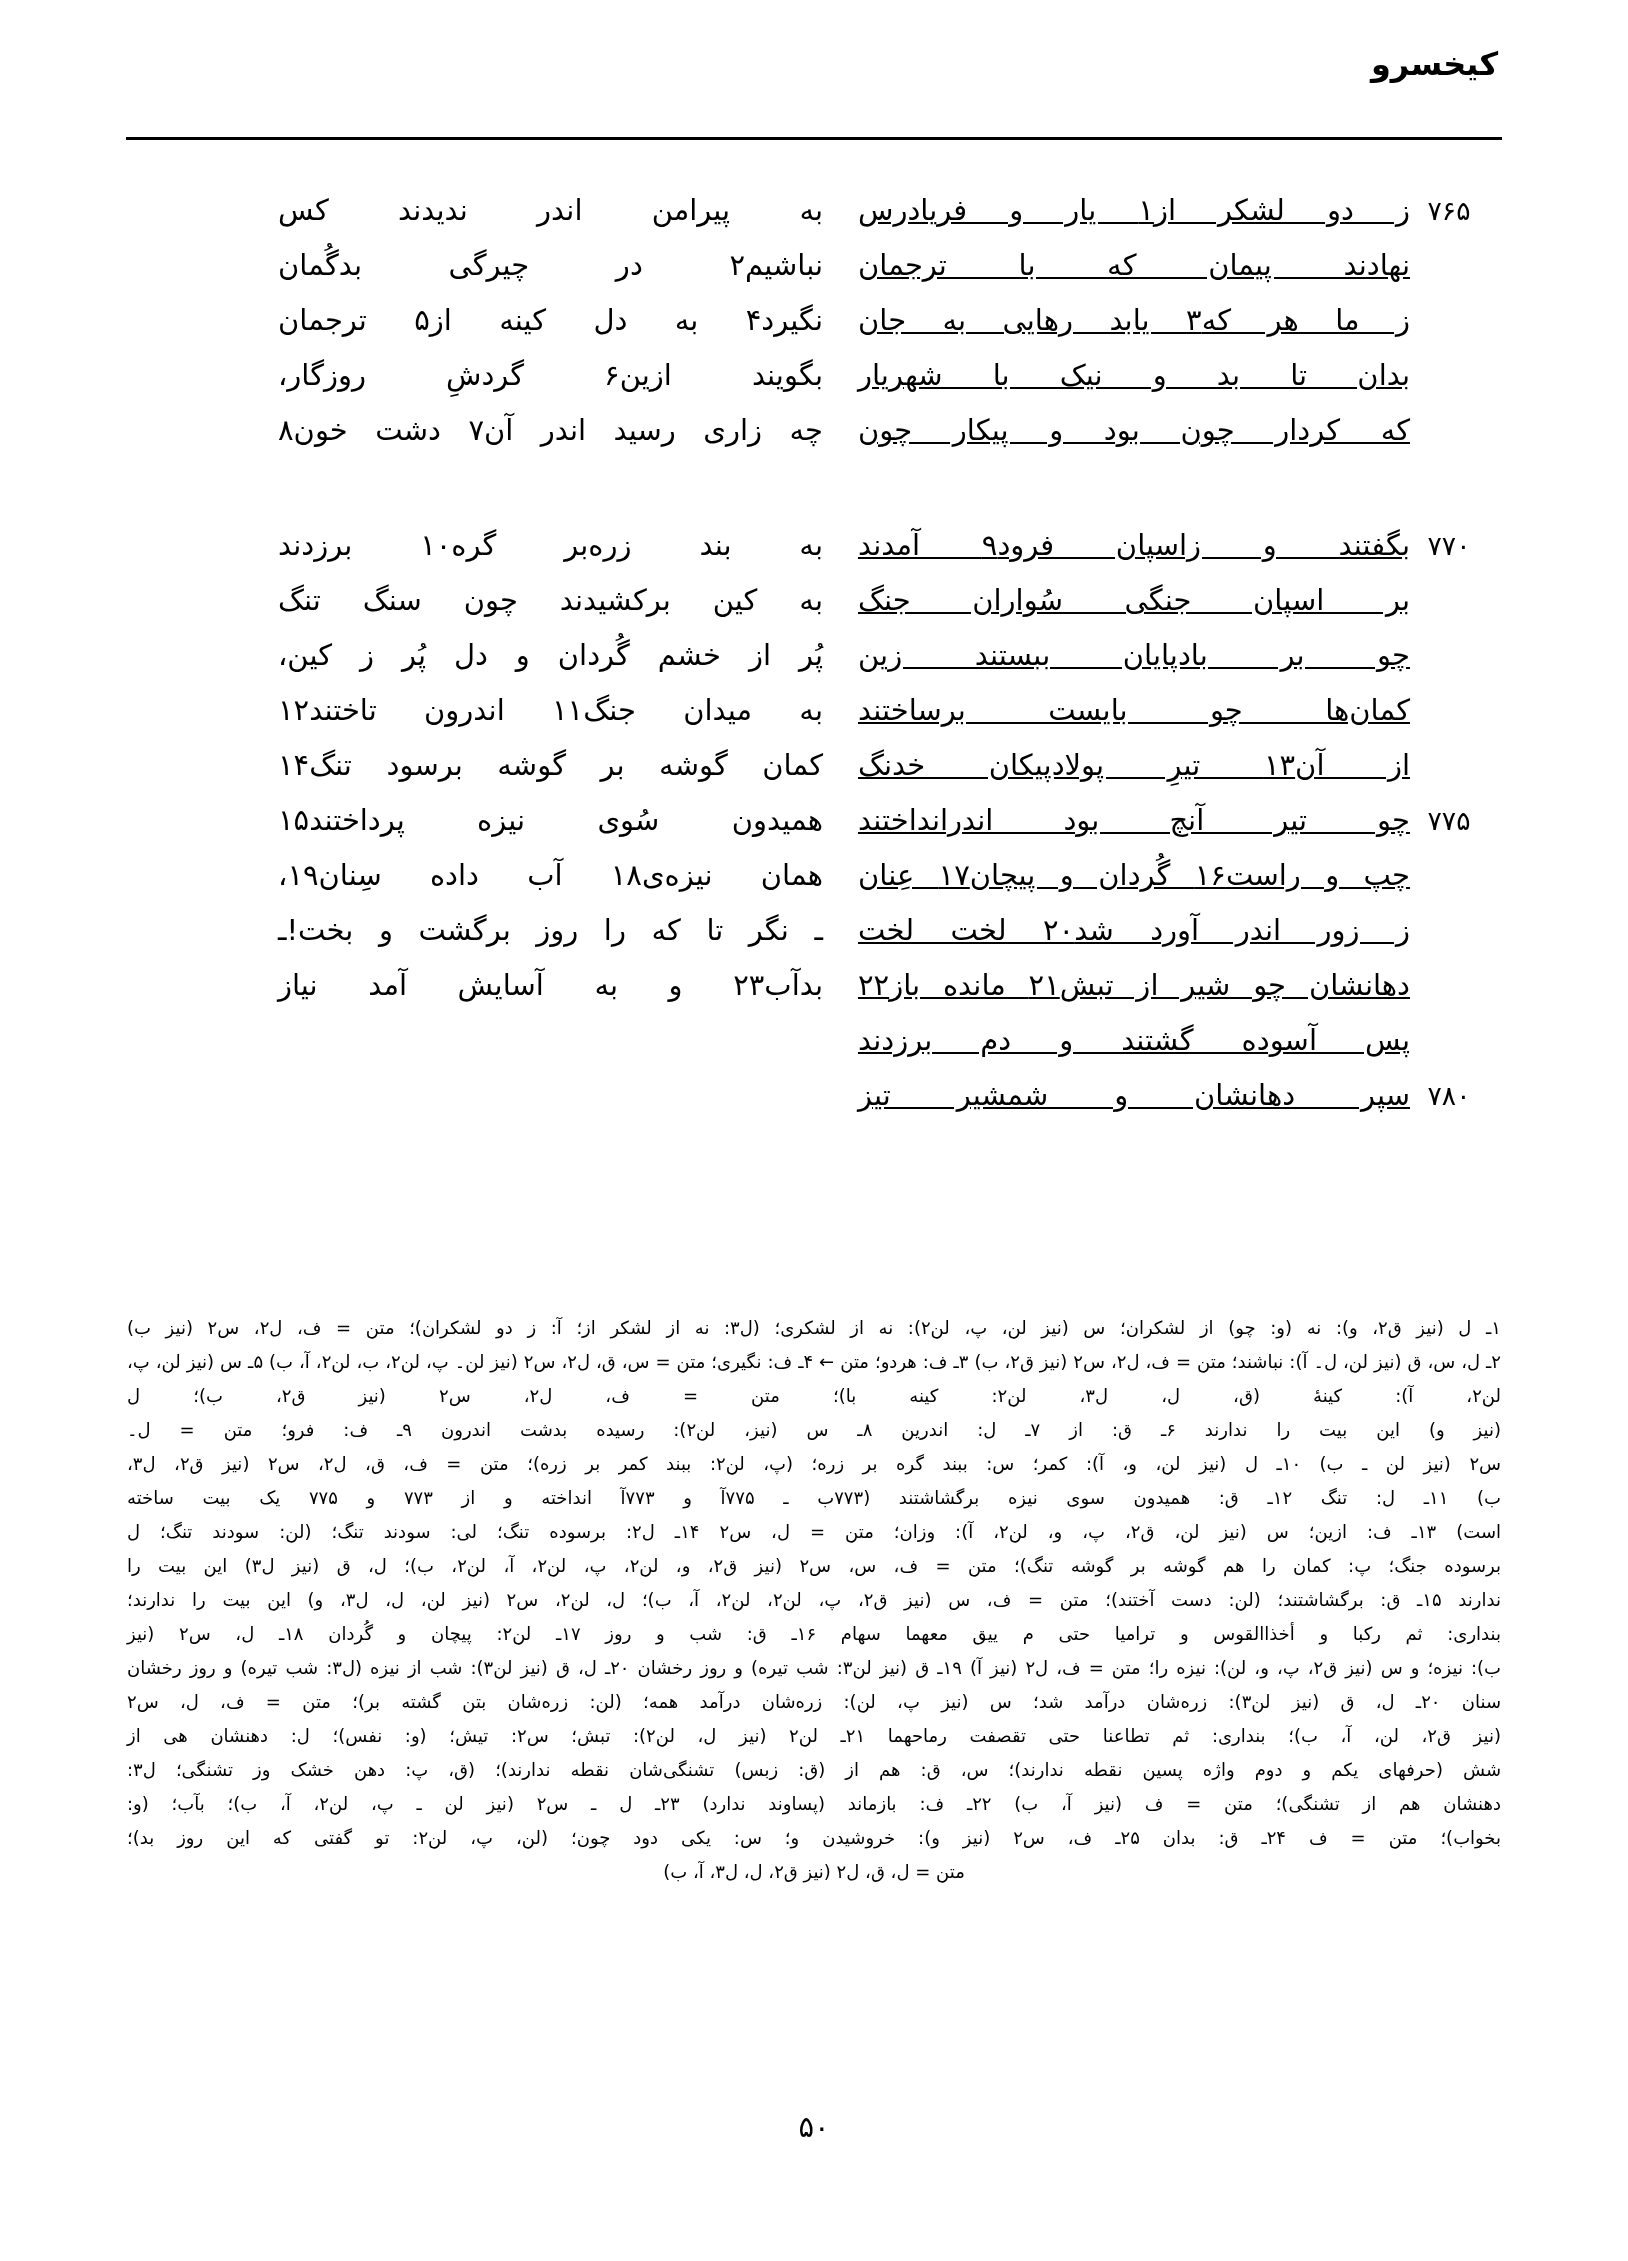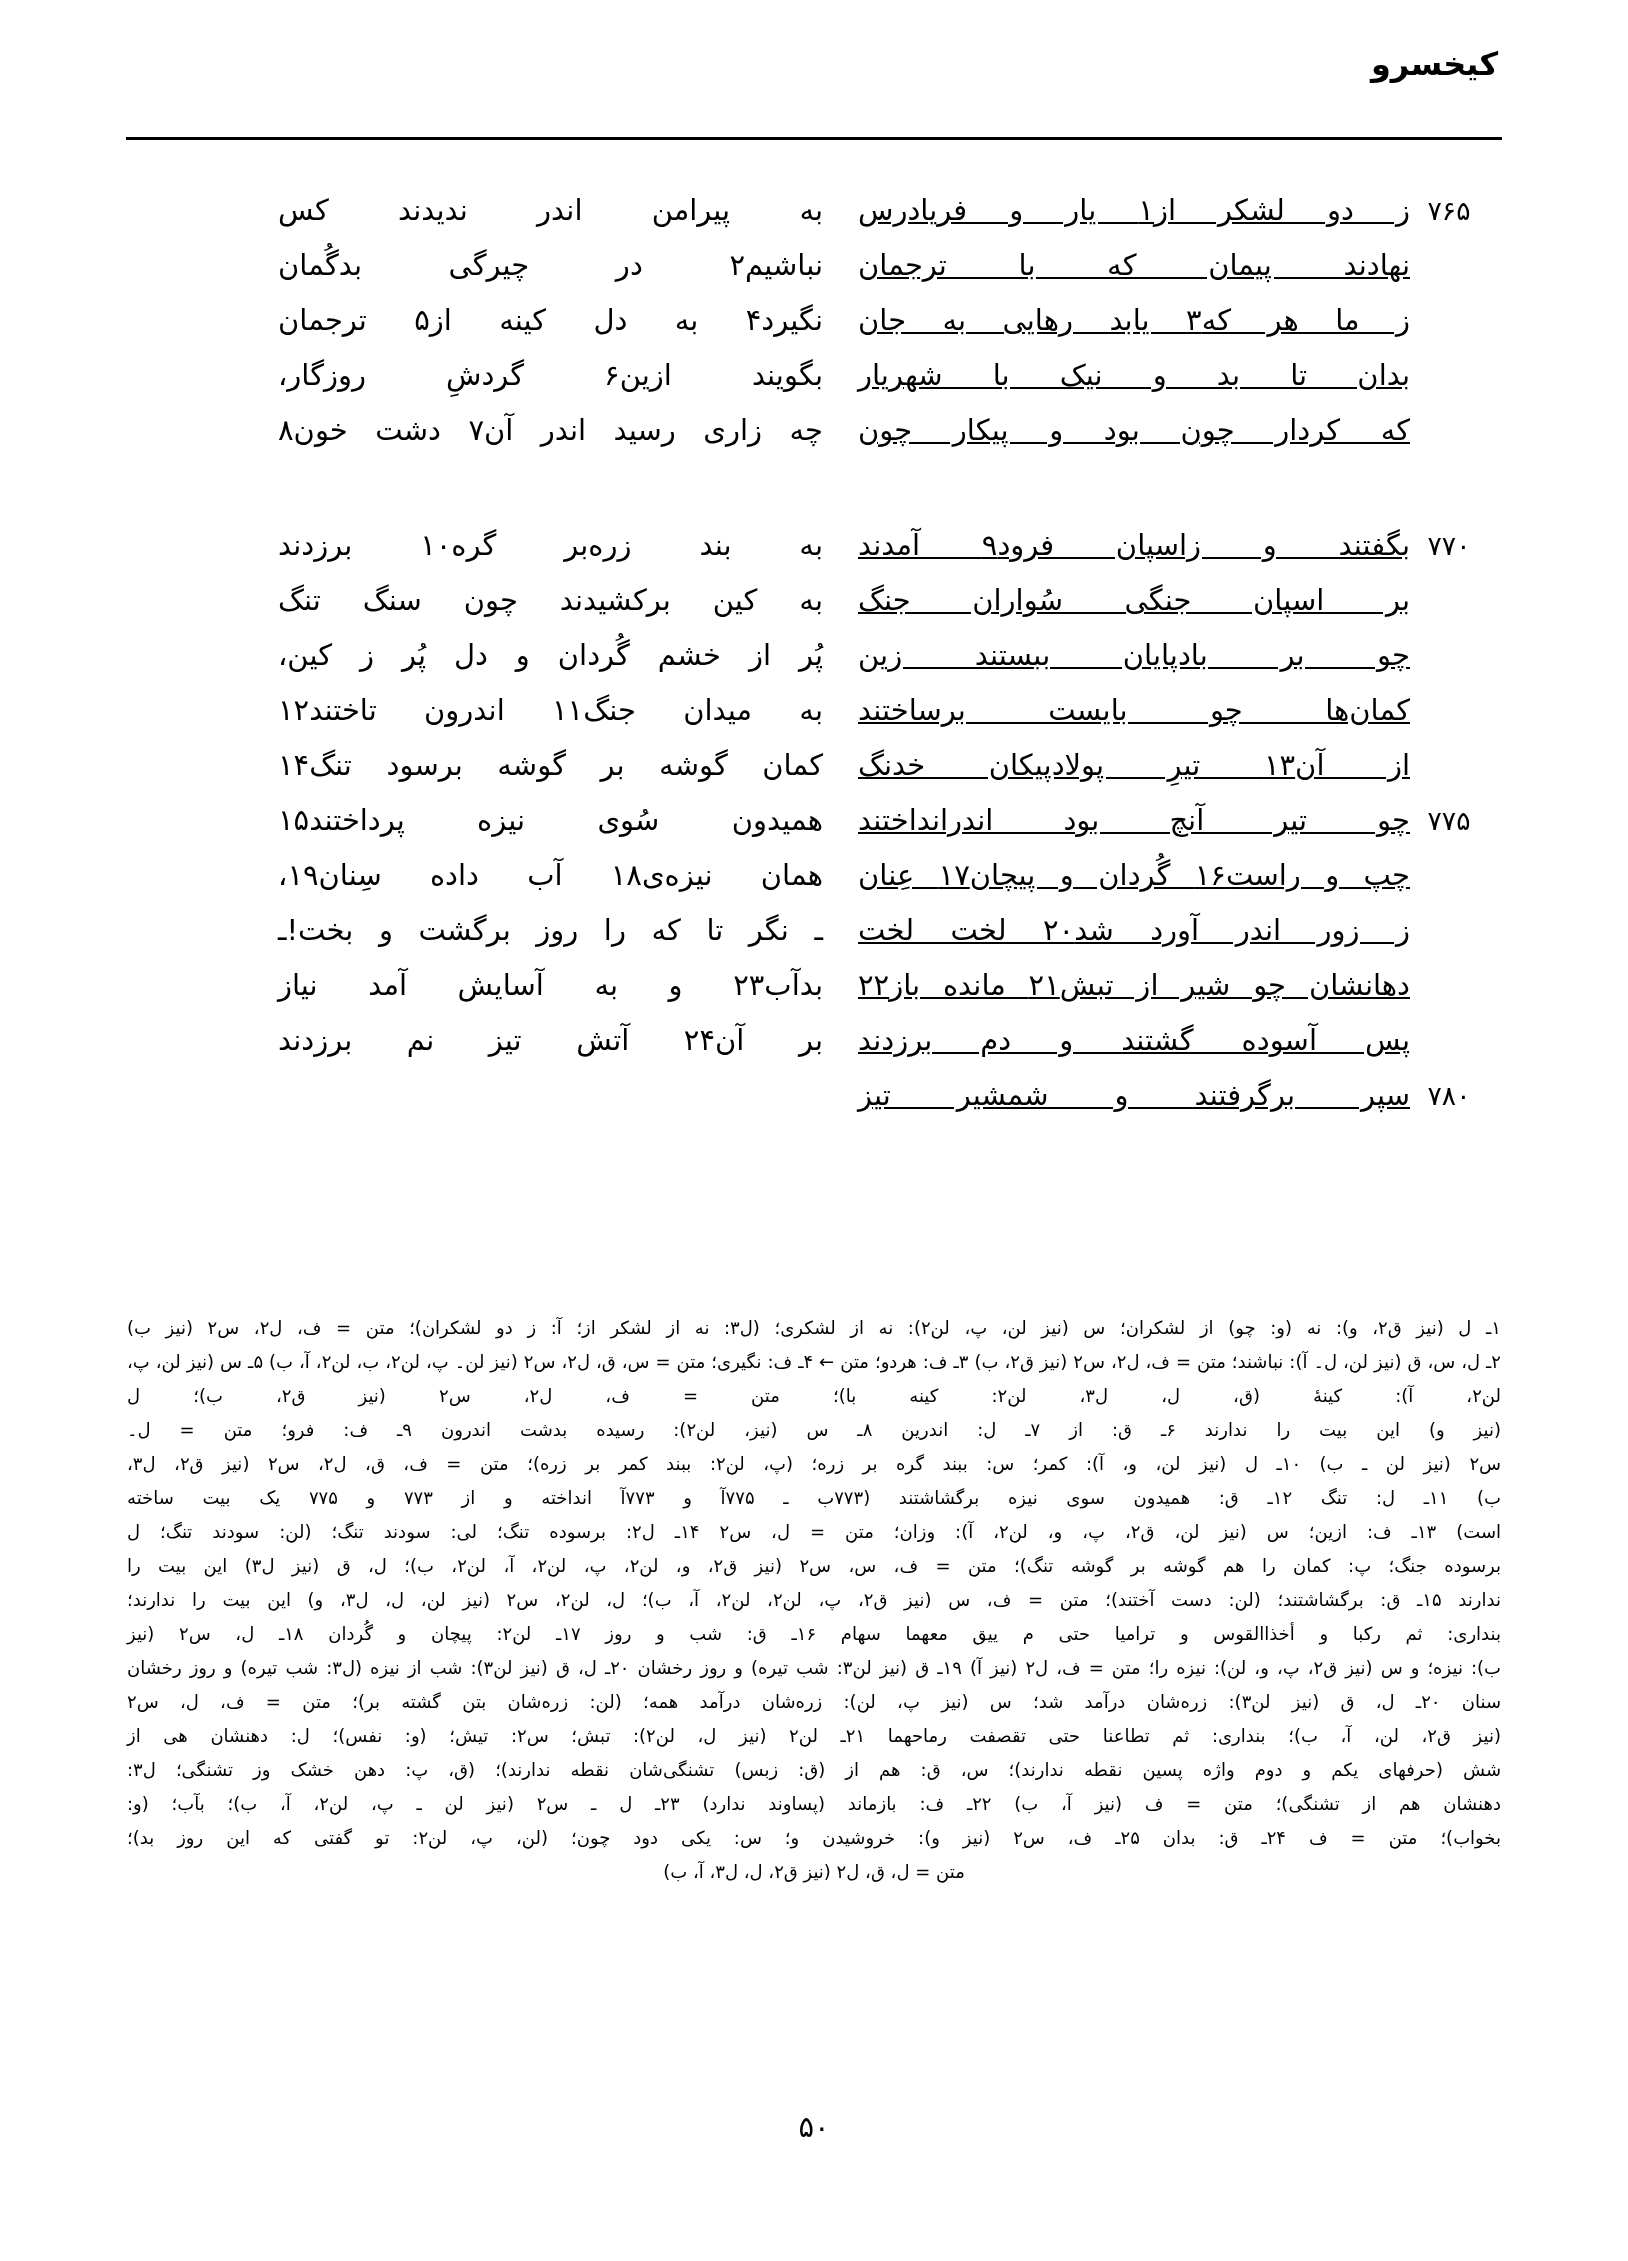--- a/index.html
+++ b/index.html
@@ -216,25 +216,24 @@
         <div class="hemistich second">ـ نگر تا که را روز برگشت و بخت!ـ</div>
       </div>
       <div class="couplet">
         <div class="verse-num"></div>
         <div class="hemistich first">دهانشان چو شیر از تبش۲۱ مانده باز۲۲</div>
         <div class="hemistich second">بدآب۲۳ و به آسایش آمد نیاز</div>
       </div>
       <div class="couplet">
         <div class="verse-num"></div>
         <div class="hemistich first">پس آسوده گشتند و دم برزدند</div>
-        <div class="hemistich second">بر آن۲۴ آتش تیز نم برزدند</div>
       </div>
       <div class="couplet">
         <div class="verse-num">۷۸۰</div>
-        <div class="hemistich first">سپر برگرفتند و شمشیر تیز</div>
+        <div class="hemistich first">سپر دهانشان و شمشیر تیز</div>
       </div>
     </div>
 
   </div>
 
   <div class="apparatus">
     <p>۱ـ ل (نیز ق۲، و): نه (و: چو) از لشکران؛ س (نیز لن، پ، لن۲): نه از لشکری؛ (ل۳: نه از لشکر از؛ آ: ز دو لشکران)؛ متن = ف، ل۲، س۲ (نیز ب)</p>
     <p>۲ـ ل، س، ق (نیز لن، ل۔ آ): نباشند؛ متن = ف، ل۲، س۲ (نیز ق۲، ب)         ۳ـ ف: هردو؛ متن ←          ۴ـ ف: نگیری؛ متن = س، ق، ل۲، س۲ (نیز لن۔ پ، لن۲، ب، لن۲، آ، ب)         ۵ـ س (نیز لن، پ، لن۲، آ): کینۀ (ق، ل، ل۳، لن۲: کینه با)؛ متن = ف، ل۲، س۲ (نیز ق۲، ب)؛ ل</p>
     <p>(نیز و) این بیت را ندارند         ۶ـ ق: از         ۷ـ ل: اندرین         ۸ـ س (نیز، لن۲): رسیده بدشت اندرون         ۹ـ ف: فرو؛ متن = ل۔</p>
     <p>س۲ (نیز لن ـ ب)         ۱۰ـ ل (نیز لن، و، آ): کمر؛ س: ببند گره بر زره؛ (پ، لن۲: ببند کمر بر زره)؛ متن = ف، ق، ل۲، س۲ (نیز ق۲، ل۳،</p>

